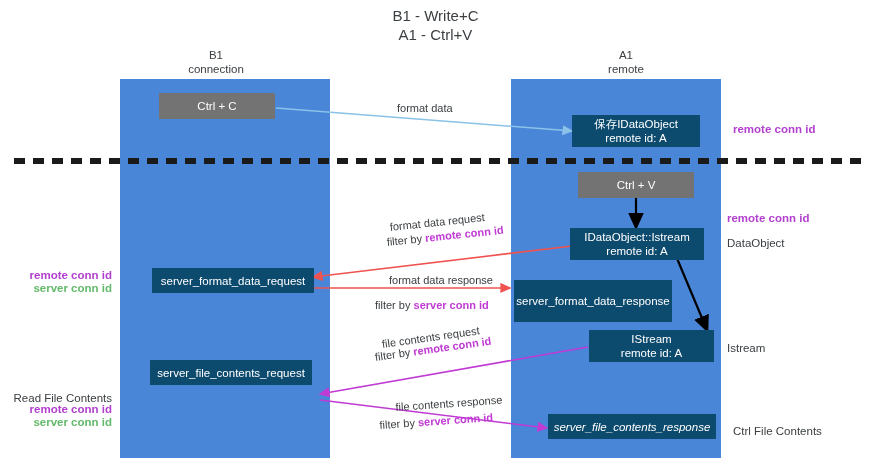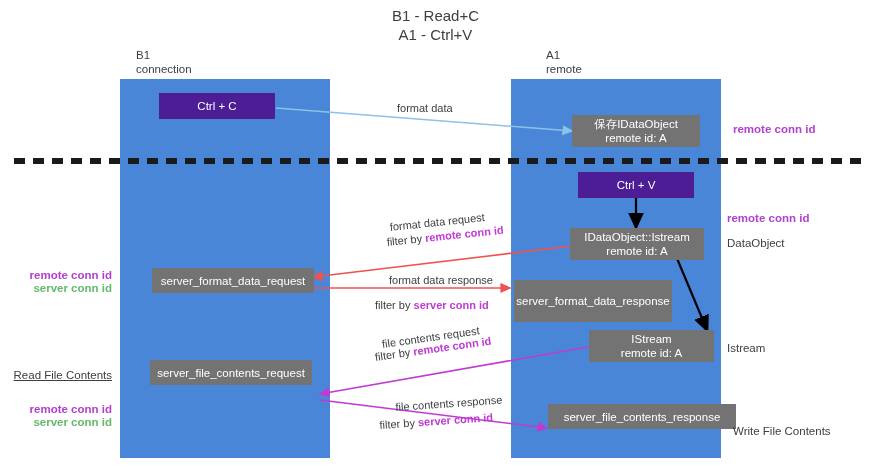--- a/index.html
+++ b/index.html
@@ -27,20 +27,21 @@
     text-align: center;
     font-size: 15px;
     color: #3c4043;
     line-height: 19px;
   }
   .title div { white-space: pre; }
 
   
   .col-head {
     position: absolute;
+    text-align: center;
     font-size: 11.5px;
     color: #3c4043;
     line-height: 14px;
     width: 160px;
   }
 
   
   .lane {
     position: absolute;
     background: #4a86d8;
@@ -53,22 +54,22 @@
     display: flex;
     flex-direction: column;
     align-items: center;
     justify-content: center;
     font-size: 11.5px;
     color: #ffffff;
     line-height: 14px;
     text-align: center;
     padding: 2px 4px;
   }
-  .node.orange { background: #737373; }
-  .node.green  { background: #4c1d95; }
+  .node.orange { background: #0c4a6e; }
+  .node.green  { background: #737373; }
   .node .l2 { display: block; }
 
   
   .ann {
     position: absolute;
     font-size: 11.5px;
     line-height: 14px;
     white-space: nowrap;
   }
   .ann.purple { color: #b23fce; font-weight: bold; }
@@ -95,21 +96,21 @@
     width: 871px; height: 467px;
     pointer-events: none;
   }
 </style>
 </head>
 <body>
 
 <div id="canvas">
 
   <div class="title">
-    <div>B1 - Read+C</div>
+    <div>B1 - Write+C</div>
     <div>A1 - Ctrl+V</div>
   </div>
 
   <div class="col-head" style="left:136px; top:48px;">
     <div>B1</div>
     <div>connection</div>
   </div>
   <div class="col-head" style="left:546px; top:48px;">
     <div>A1</div>
     <div>remote</div>
@@ -179,21 +180,21 @@
 
   <div class="node orange" style="left:589px; top:330px; width:125px; height:32px;">
     <span>IStream</span>
     <span class="l2">remote id: A</span>
   </div>
 
   <div class="node orange" style="left:150px; top:360px; width:162px; height:25px;">
     <span>server_file_contents_request</span>
   </div>
 
-  <div class="node orange" style="left:548px; top:404px; width:188px; height:25px;">
+  <div class="node orange" style="left:548px; top:414px; width:168px; height:25px;font-style:italic;">
     <span>server_file_contents_response</span>
   </div>
 
   <div class="elabel" style="left:397px; top:101px;">format data</div>
 
   <div class="elabel" style="left:389px; top:220px; transform:rotate(-6deg); transform-origin:left top;">format data request</div>
   <div class="elabel" style="left:386px; top:235px; transform:rotate(-6deg); transform-origin:left top;">
     <span>filter by </span><b class="purple">remote conn id</b>
   </div>
 
@@ -212,22 +213,22 @@
     <span>filter by </span><b class="pink">server conn id</b>
   </div>
 
   <div class="ann purple right" style="left:733px; top:122px;">remote conn id</div>
 
   <div class="ann purple right" style="left:727px; top:211px;">remote conn id</div>
   <div class="ann dark right" style="left:727px; top:236px;">DataObject</div>
 
   <div class="ann dark right" style="left:727px; top:341px;">Istream</div>
 
-  <div class="ann dark right" style="left:733px; top:424px;">Write File Contents</div>
+  <div class="ann dark right" style="left:733px; top:424px;">Ctrl File Contents</div>
 
   <div class="ann purple leftal" style="left:0px; top:268px; width:112px;">remote conn id</div>
   <div class="ann green leftal" style="left:0px; top:281px; width:112px;">server conn id</div>
 
-  <div class="ann dark leftal" style="left:0px; top:368px; width:112px;text-decoration:underline;">Read File Contents</div>
+  <div class="ann dark leftal" style="left:0px; top:391px; width:112px;">Read File Contents</div>
   <div class="ann purple leftal" style="left:0px; top:402px; width:112px;">remote conn id</div>
   <div class="ann green leftal" style="left:0px; top:415px; width:112px;">server conn id</div>
 
 </div>
 
 </body></html>

